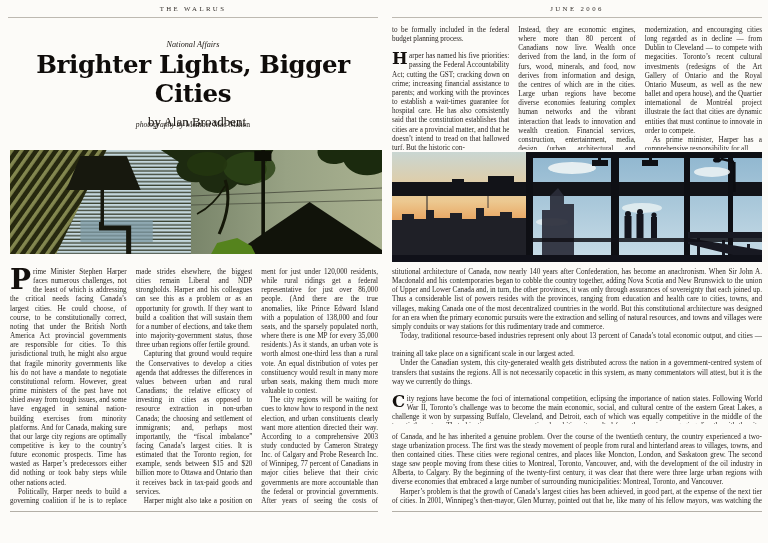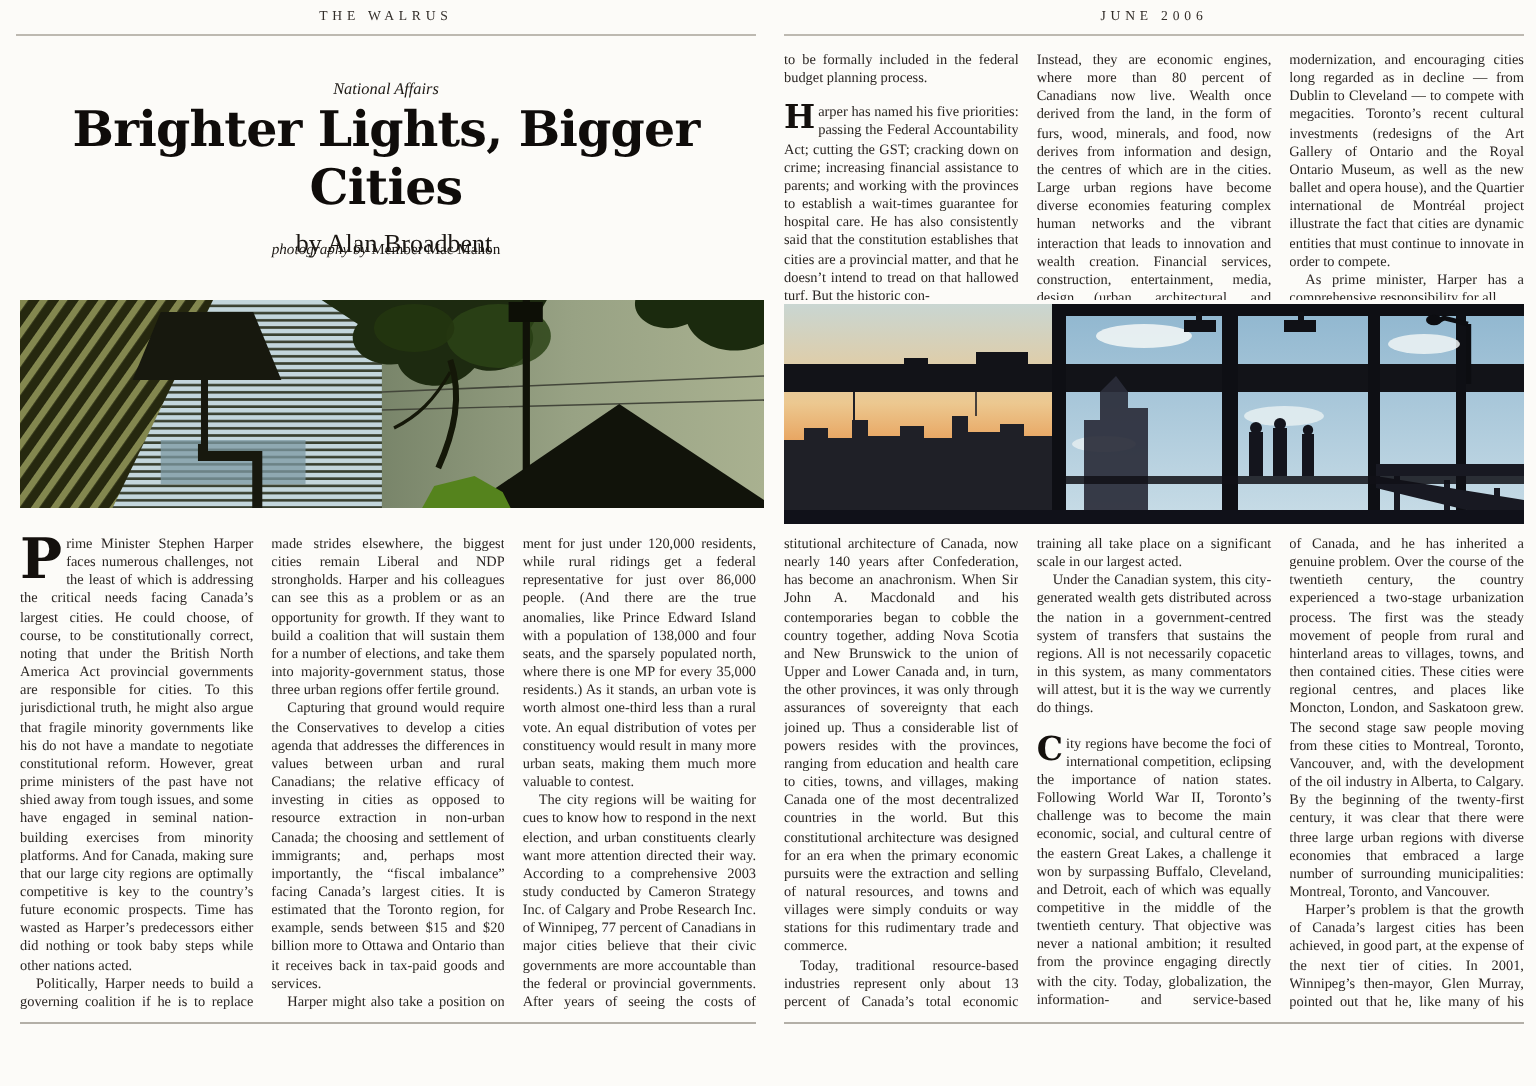--- a/index.html
+++ b/index.html
@@ -24,21 +24,21 @@
   .credit{position:absolute;top:120px;width:370px;margin:0;font-size:7.6px;}
   .credit .pfx{font-style:italic;}
 
   .photo{position:absolute;display:block;}
   .photo-left{left:10px;top:150px;width:372px;height:104px;}
   .photo-right{left:8px;top:152px;width:370px;height:110px;}
 
   .cols{position:absolute;display:flex;gap:9px;overflow:hidden;}
   .cols-left{left:10px;top:268px;width:368px;height:238px;}
   .cols-rtop{left:8px;top:26px;width:370px;height:124px;}
-  .cols-rbot{left:8px;top:268px;width:370px;height:238px;}
+  .cols-rbot{left:8px;top:268px;width:370px;height:238px;flex-direction:column;}
   .col{flex:1 1 0;overflow:hidden;}
   .col p{margin:0;text-align:justify;font-size:7.2px;line-height:9.15px;color:#2a2522;}
   .col p.indent{text-indent:8px;}
   .col p.gap{margin-top:8px;}
   .dropcap{float:left;font-family:"DejaVu Serif",serif;font-weight:700;color:#14100d;}
   .d3{font-size:28px;line-height:23px;padding-right:2px;}
   .d2{font-size:16.5px;line-height:14px;padding-right:1.5px;}
 
   .footrule{position:absolute;top:511px;border-top:1px solid #b3afa7;}
   .footrule.fl{left:10px;width:368px;}

